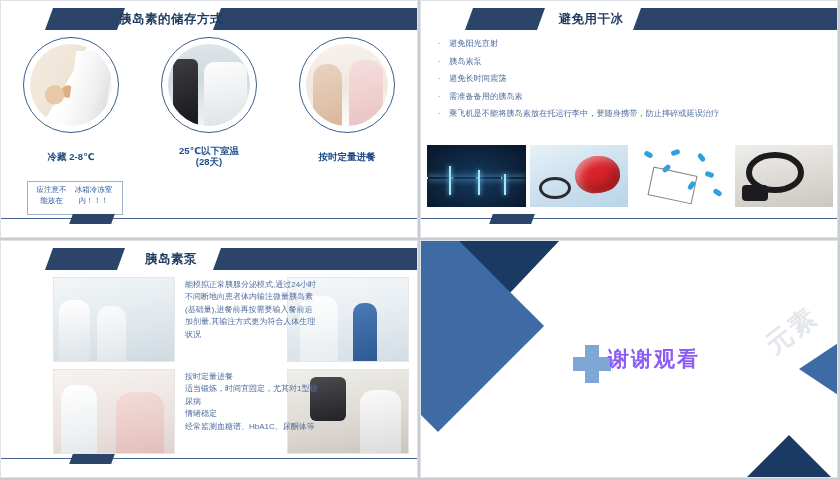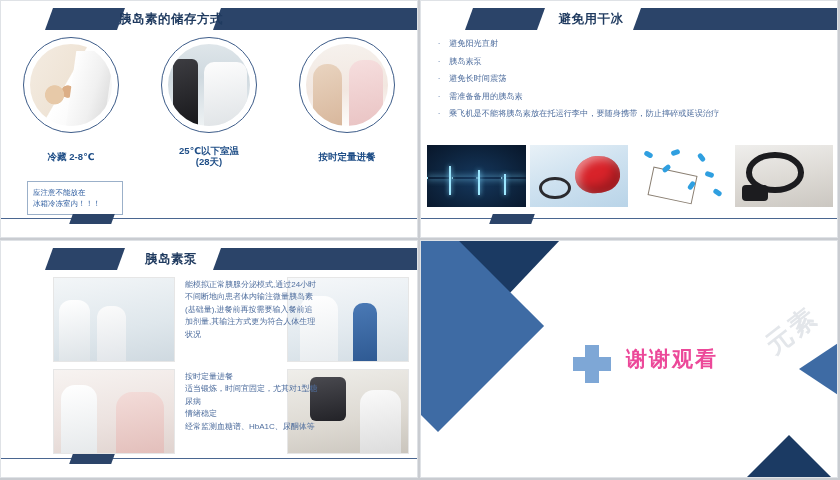--- a/index.html
+++ b/index.html
@@ -76,22 +76,22 @@
     position:absolute;text-align:center;color:#1f4e87;
     font-size:9.5px;font-weight:bold;line-height:11px;white-space:pre-line;
   }
   .cl1{left:12px;top:150px;width:116px;}
   .cl2{left:150px;top:144px;width:116px;}
   .cl3{left:288px;top:150px;width:116px;}
 
   .note-box{
     position:absolute;left:26px;top:180px;width:96px;height:34px;
     border:1px solid #9bb0c9;box-sizing:border-box;
-    display:flex;flex-direction:column;justify-content:center;
-    padding:2px 5px;color:#2a5a9e;font-size:7.5px;line-height:11px;
+    display:flex;flex-direction:row;justify-content:center;
+    padding:2px 5px;color:#2a5a9e;font-size:7.5px;line-height:11px;text-align:center;
   }
 
   
   .ph{position:absolute;inset:0;}
   .ph-doc-a{background:
      radial-gradient(circle at 30% 62%,#e7c9a8 0 12%,transparent 13%),
      radial-gradient(circle at 46% 58%,#dcae86 0 9%,transparent 10%),
      linear-gradient(120deg,#f4ece2 0%,#efe4d6 45%,#ffffff 46%,#f2f2f2 100%);}
   .ph-doc-a::after{content:"";position:absolute;right:4%;top:8%;width:46%;height:92%;
      background:linear-gradient(100deg,#ffffff 0%,#f0f0f0 60%,#dcdcdc 100%);
@@ -204,22 +204,22 @@
     border-left:62px solid transparent;border-right:62px solid transparent;
     border-bottom:62px solid #1b3a63;
   }
   .cross{
     position:absolute;left:152px;top:104px;width:38px;height:38px;
   }
   .cross i{position:absolute;background:#7ea7d6;display:block;}
   .cross i:first-child{left:12px;top:0;width:14px;height:38px;}
   .cross i:last-child{left:0;top:12px;width:38px;height:14px;}
   .thx-text{
-    position:absolute;left:205px;top:104px;
-    font-size:21px;font-weight:bold;color:#ec4899;letter-spacing:2px;
+    position:absolute;left:187px;top:104px;
+    font-size:21px;font-weight:bold;color:#8b5cf6;letter-spacing:2px;
     white-space:nowrap;
     text-align:center;
   }
   .watermark{
     position:absolute;right:16px;top:72px;
     font-size:26px;color:#e3e6ea;font-weight:bold;
     transform:rotate(-38deg);letter-spacing:3px;
     user-select:none;white-space:nowrap;
   }
 </style>

